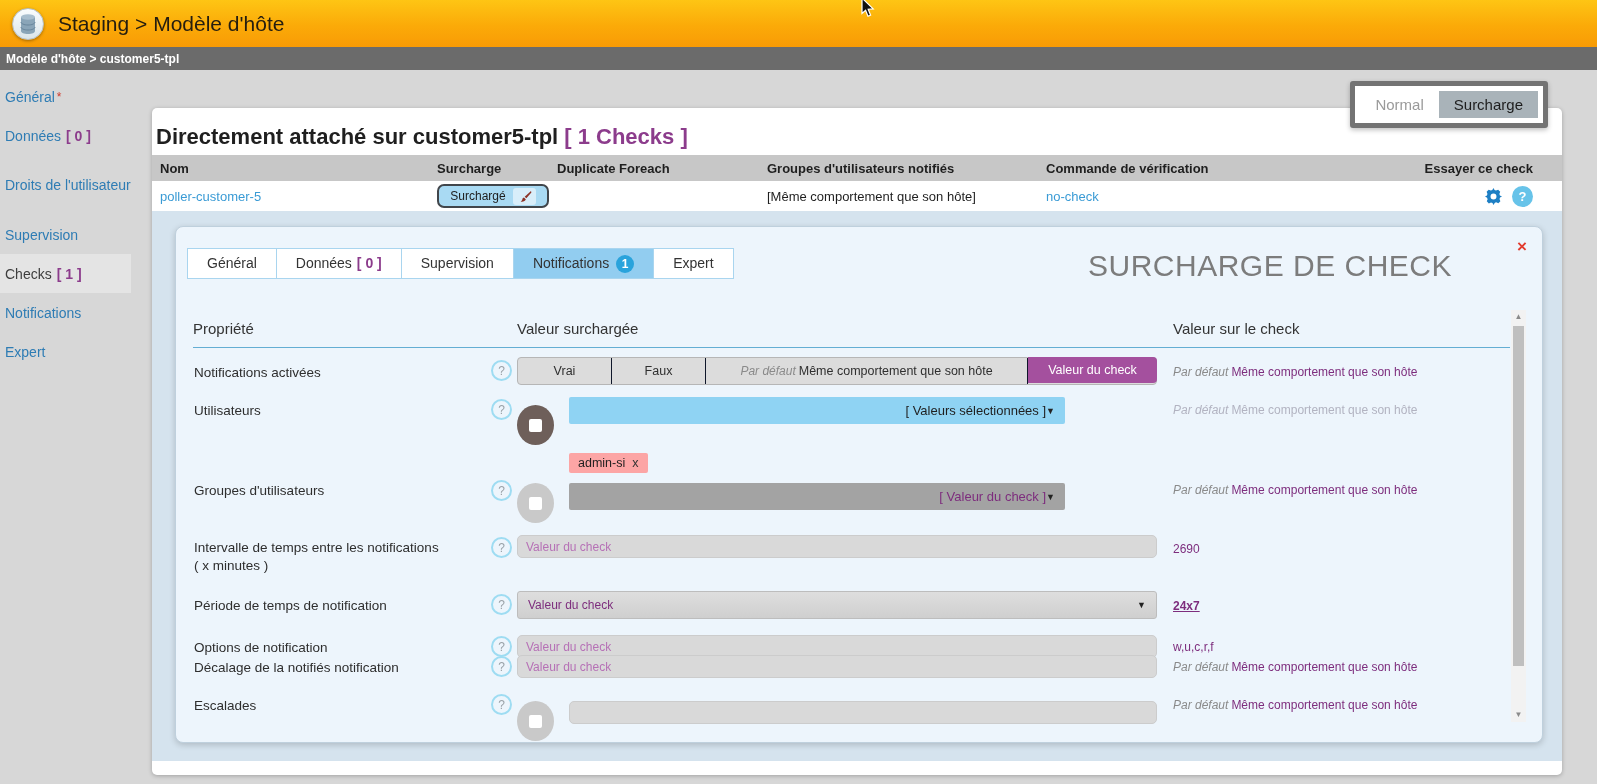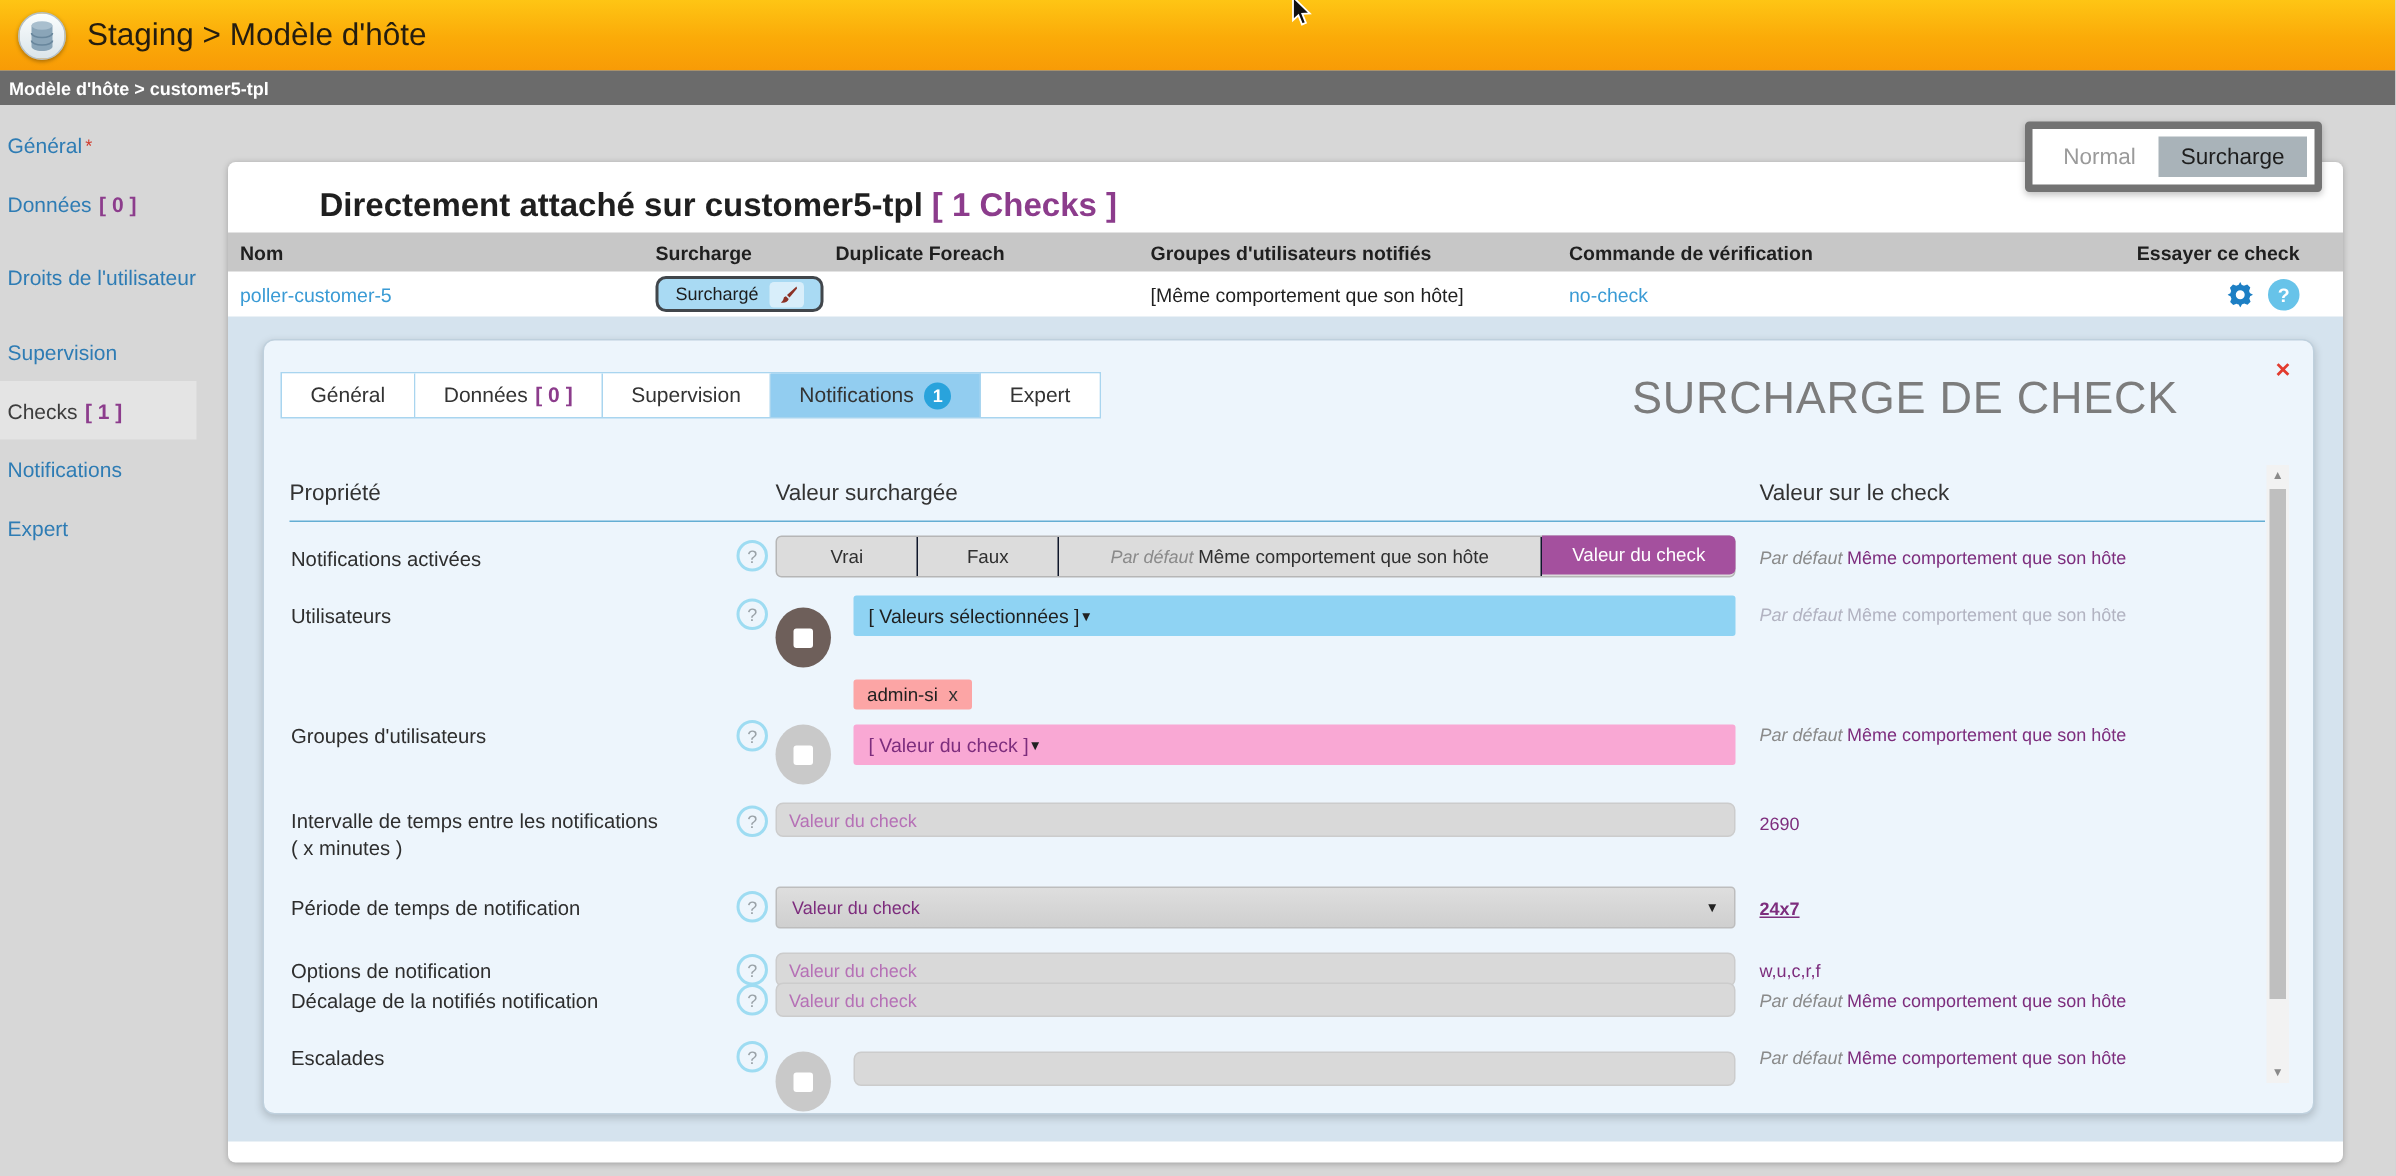--- a/index.html
+++ b/index.html
@@ -33,21 +33,21 @@
   
   .view-toggle { position:absolute; top:81px; right:49px; background:#fff; border:5px solid #737373;
     border-radius:3px; padding:5px; display:flex; box-shadow:0 2px 5px rgba(0,0,0,.25); z-index:30; }
   .vt-opt { font-size:15px; padding:5px 15px; cursor:pointer; }
   .vt-normal { background:#fff; color:#9a9a9a; }
   .vt-surcharge { background:#a9b3b9; color:#1e1e1e; }
 
   
   .card { position:absolute; left:152px; top:108px; width:1410px; height:667px; background:#fff;
     border-radius:5px; box-shadow:0 1px 4px rgba(0,0,0,.25); }
-  .card-title { height:47px; padding:16px 0 0 18px; font-size:22px; color:#1f1f1f; white-space:nowrap;margin-left:43px; }
+  .card-title { height:47px; padding:16px 0 0 4px; font-size:22px; color:#1f1f1f; white-space:nowrap; }
   .card-badge { color:#8c3c8c; margin-left:6px; }
 
   .thead, .trow { display:grid; grid-template-columns:277px 120px 210px 279px 371px 1fr;
     align-items:center; padding:0 29px 0 8px; }
   .thead { height:26px; background:#c7c7c7; font-size:13px; font-weight:bold; color:#1f1f1f; }
   .thead .right, .trow .right { text-align:right; }
   .trow { height:30px; font-size:13px; color:#1f1f1f; }
   .tlink { color:#3a9bd5; text-decoration:none; cursor:pointer; }
 
   .surcharge-btn { width:112px; height:24px; background:#a9daf3; border:2px solid #41464b;
@@ -111,24 +111,24 @@
   .seg-def .pv-prefix { font-size:12px; }
   .seg-sel { flex:1; background:#a4509e; color:#fff; border-right:none; border-radius:0 4px 4px 0;
     margin:-1px -1px -1px 0; font-size:12.5px; }
 
   
   .ms-wrap { display:flex; align-items:flex-start; }
   .ms-circle { width:37px; height:40px; border-radius:50%; display:flex; align-items:center;
     justify-content:center; margin-right:15px; flex:0 0 auto; cursor:pointer; }
   .ms-circle.dark { background:#6e5f5a; } .ms-circle.light { background:#c9c9c9; }
   .ms-square { width:13px; height:13px; background:#fff; border-radius:2px; }
-  .dd { width:588px; height:27px; display:flex; align-items:center; justify-content:flex-start;
+  .dd { width:496px; height:27px; display:flex; align-items:center; justify-content:flex-end;
     padding:0 10px; font-size:13px; border-radius:2px; cursor:pointer; }
   .dd-blue { background:#8fd3f3; color:#1f1f1f; }
-  .dd-gray { background:#f9a8d4; color:#7d2d7d; }
+  .dd-gray { background:#a3a3a3; color:#7d2d7d; }
   .dd-caret { font-size:9px; color:#222; }
   .r1 .ms-circle { margin-top:8px; } .r1 .dd { margin-top:0; }
   .r2 .ms-wrap { padding-top:10px; }
   .r7 .ms-wrap { padding-top:8px; }
   .tagrow { margin:8px 0 0 52px; }
   .tag { display:inline-flex; align-items:center; gap:7px; background:#fca5a5; padding:3px 9px;
     font-size:12.5px; color:#1f1f1f; border-radius:2px; }
   .tag-x { cursor:pointer; color:#333; }
   .bar-clipped { width:588px; height:23px; background:#d9d9d9; border:1px solid #cccccc; border-radius:5px; }
 

